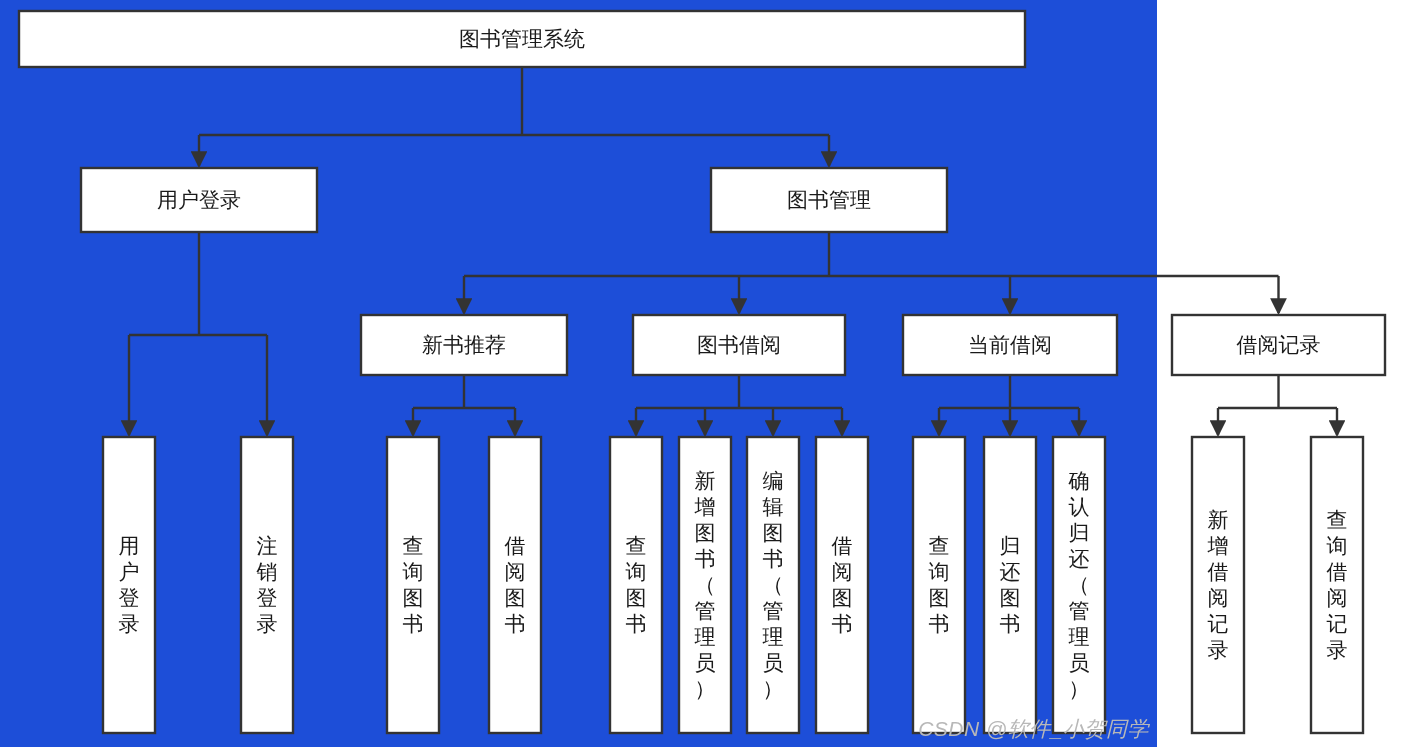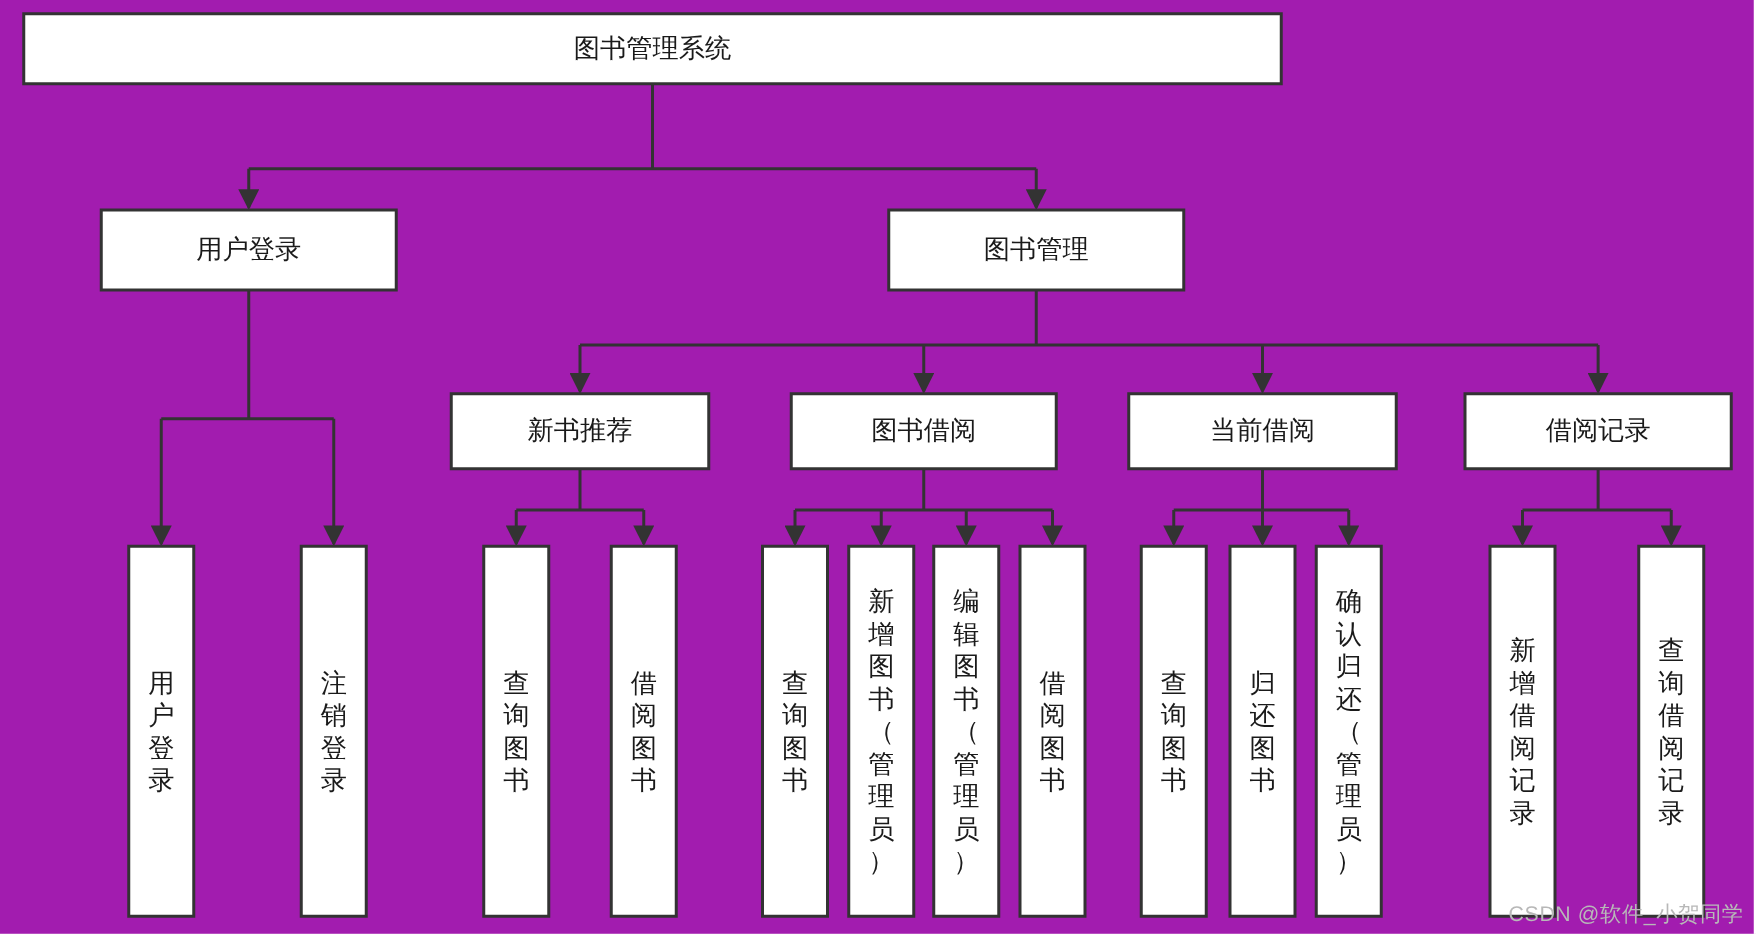--- a/index.html
+++ b/index.html
@@ -8,23 +8,23 @@
     background: #ffffff;
   }
   body {
     width: 1405px;
     height: 747px;
     font-family: "Liberation Sans", "DejaVu Sans", sans-serif;
     overflow: hidden;
   }
   #diagram-root {
     position: relative;
-    width: 1403px;
+    width: 1157px;
     height: 747px;
-    background: #a21caf;
+    background: #1d4ed8;
   }
   svg#tree-svg {
     position: absolute;
     left: 0;
     top: 0;
     width: 1405px;
     height: 747px;
   }
   .node-box {
     fill: #ffffff;
@@ -51,25 +51,26 @@
     font-family: "Liberation Sans", "DejaVu Sans", sans-serif;
     font-size: 21px;
     fill: #1a1a1a;
     text-anchor: middle;
   }
   .watermark {
     position: absolute;
     right: 8px;
     bottom: 4px;
     font-family: "Liberation Sans", "DejaVu Sans", sans-serif;
-    font-size: 17px;
+    font-size: 21px;
     color: #b8b8b8;
     letter-spacing: 0.5px;
     white-space: nowrap;
     pointer-events: none;
+    font-style: italic;
   }
 </style>
 </head>
 <body>
 
 <div id="diagram-root">
   <svg id="tree-svg" viewBox="0 0 1405 747">
     <defs>
       <marker id="arrow" viewBox="0 0 12 12" refX="10.5" refY="6" markerWidth="7" markerHeight="7" orient="auto-start-reverse">
         <path d="M 0 0 L 12 6 L 0 12 z" class="arrow-head"></path>

